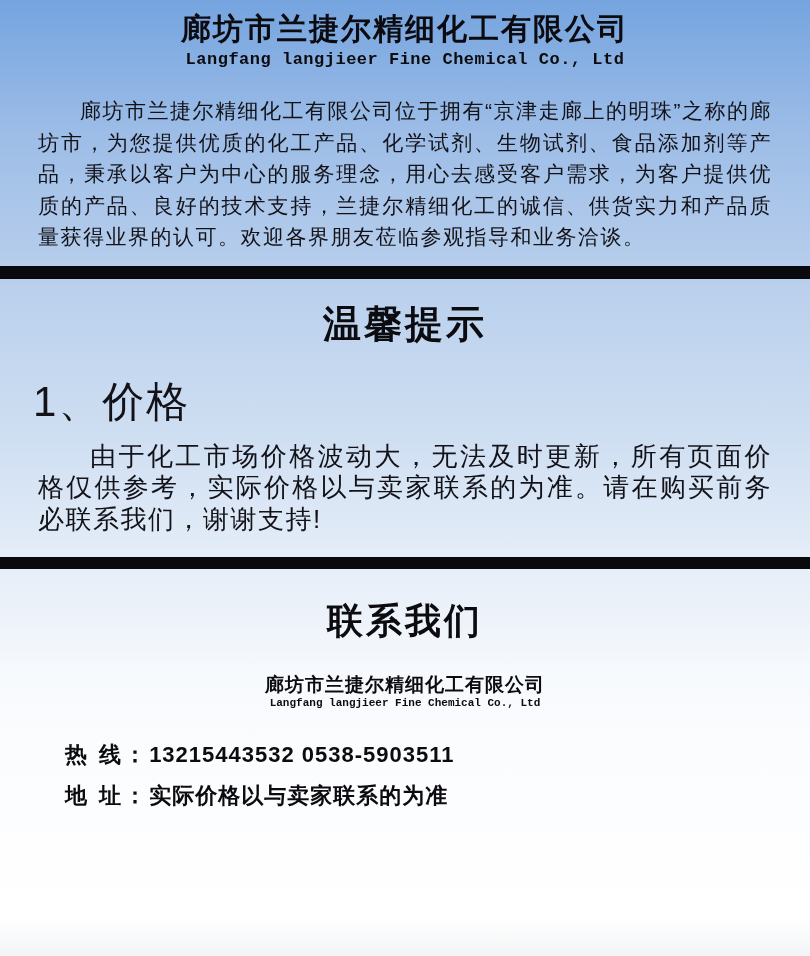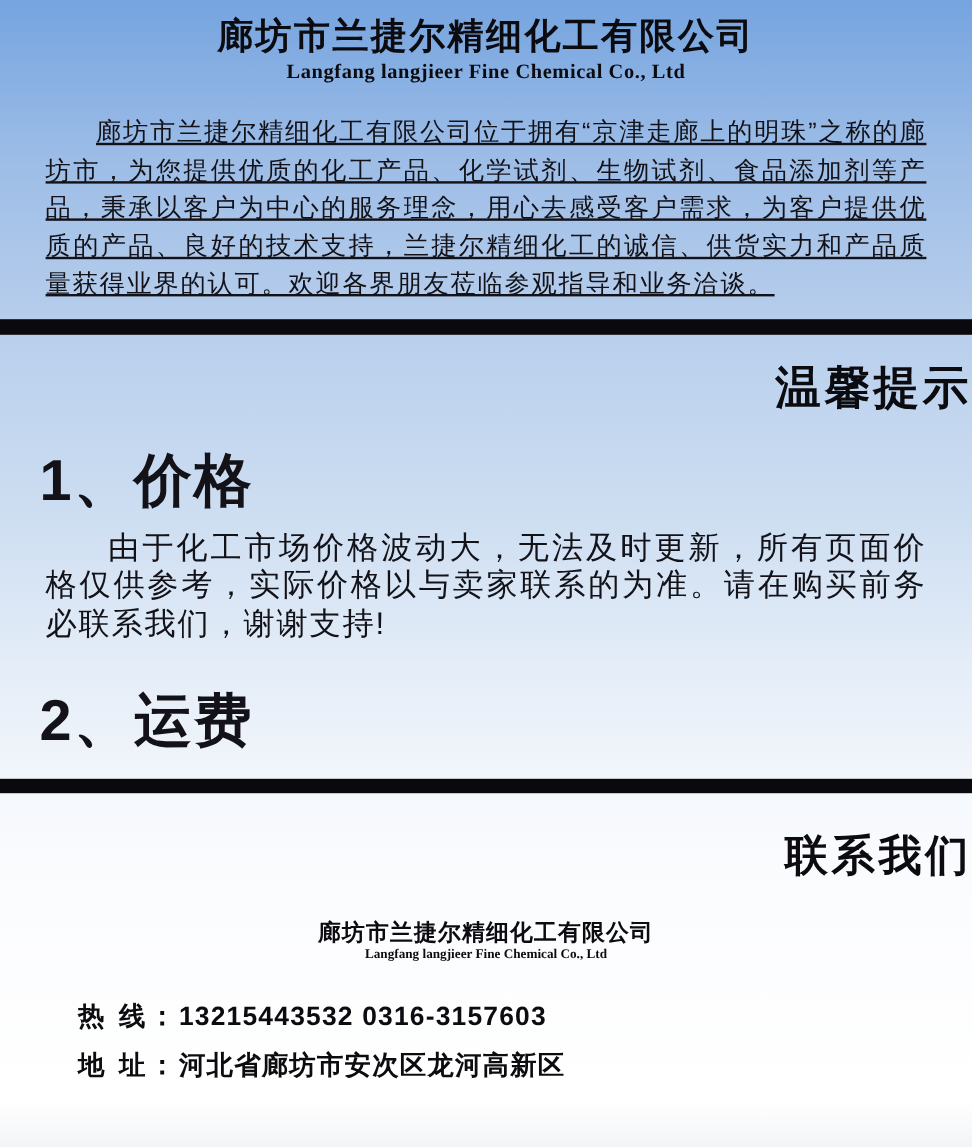--- a/index.html
+++ b/index.html
@@ -15,21 +15,21 @@
       #b7ceec 28%,
       #cfdff2 46%,
       #e4edf8 58%,
       #eef3fa 65%,
       #f6f9fd 70%,
       #fbfcfe 78%,
       #ffffff 96%,
       #f3f4f6 100%);
     color:#101014;
   }
-  .serif{font-family:Liberation Serif, serif;}
+  .serif{font-family:Liberation Mono, monospace;}
   .company-title{
     margin:13px 0 0 0;
     text-align:center;
     font-size:30px;
     line-height:36px;
     font-weight:bold;
     letter-spacing:2px;
     color:#0b0b10;
   }
   .company-title-en{
@@ -41,44 +41,43 @@
     color:#0b0b10;
   }
   .intro{
     margin:25px 38px 0 38px;
     font-size:21px;
     line-height:31.5px;
     letter-spacing:1.5px;
     text-indent:2em;
     text-align:justify;
     color:#121218;
-    text-decoration:underline;
   }
   .bar{
     width:100%;
     height:13px;
     background:#0a0a0e;
   }
   .bar-top{margin-top:13px;}
   .bar-bottom{margin-top:22px;height:12px;}
   .section-title{
     margin:22px 0 0 0;
-    text-align:right;
+    text-align:center;
     font-size:38px;
     line-height:46px;
     font-weight:bold;
     letter-spacing:3px;
     color:#0b0b10;
   }
   .contact-title{margin-top:28px;font-size:36px;line-height:48px;}
   .tip-heading{
     margin:30px 0 0 33px;
-    font-size:48px;
+    font-size:42px;
     line-height:50px;
-    font-weight:bold;
+    font-weight:normal;
     letter-spacing:2px;
     color:#121218;
   }
   .tip-heading-2{margin-top:42px;}
   .tip-body{
     margin:14px 38px 0 38px;
     font-size:26px;
     line-height:31.5px;
     letter-spacing:1.5px;
     text-indent:2em;
@@ -128,31 +127,30 @@
   <div class="bar bar-top"></div>
 
   <h2 class="section-title">温馨提示</h2>
 
   <div>
     <div class="tip-heading">1、价格</div>
     <p class="tip-body">由于化工市场价格波动大，无法及时更新，所有页面价格仅供参考，实际价格以与卖家联系的为准。请在购买前务必联系我们，谢谢支持!</p>
   </div>
 
   <div>
-    <div class="tip-heading tip-heading-2">2、运费</div>
   </div>
 
   <div class="bar bar-bottom"></div>
 
   <h2 class="section-title contact-title">联系我们</h2>
 
   <div class="contact-company-cn serif">廊坊市兰捷尔精细化工有限公司</div>
   <div class="contact-company-en serif">Langfang langjieer Fine Chemical Co., Ltd</div>
 
   <div class="contact-line contact-line-first">
-    <span class="contact-label">热  线：</span><span>13215443532  0316-3157603</span>
+    <span class="contact-label">热  线：</span><span>13215443532  0538-5903511</span>
   </div>
 
   <div class="contact-line">
-    <span class="contact-label">地  址：</span><span>河北省廊坊市安次区龙河高新区</span>
+    <span class="contact-label">地  址：</span><span>实际价格以与卖家联系的为准</span>
   </div>
 
 </div>
 
 </body></html>

